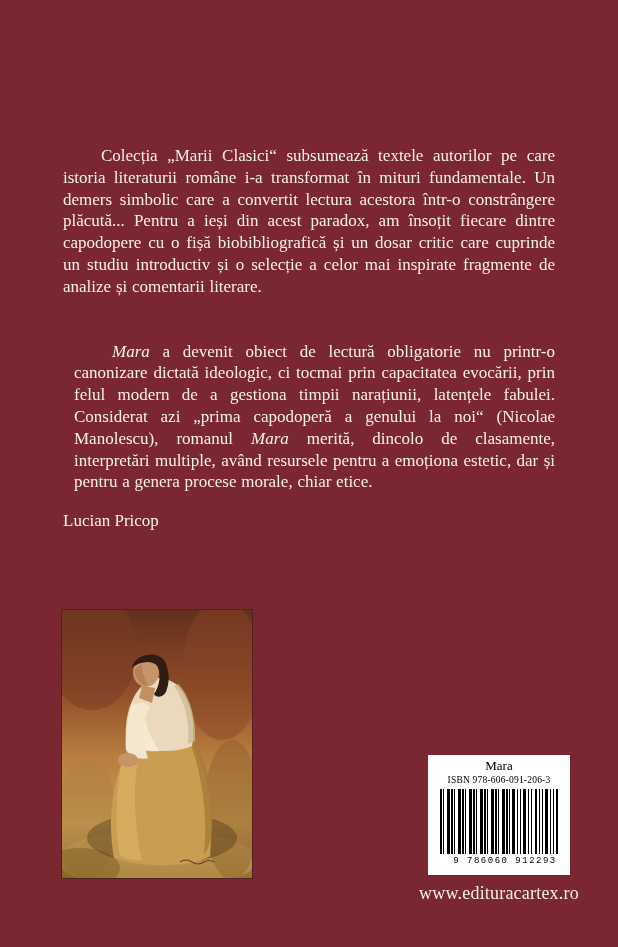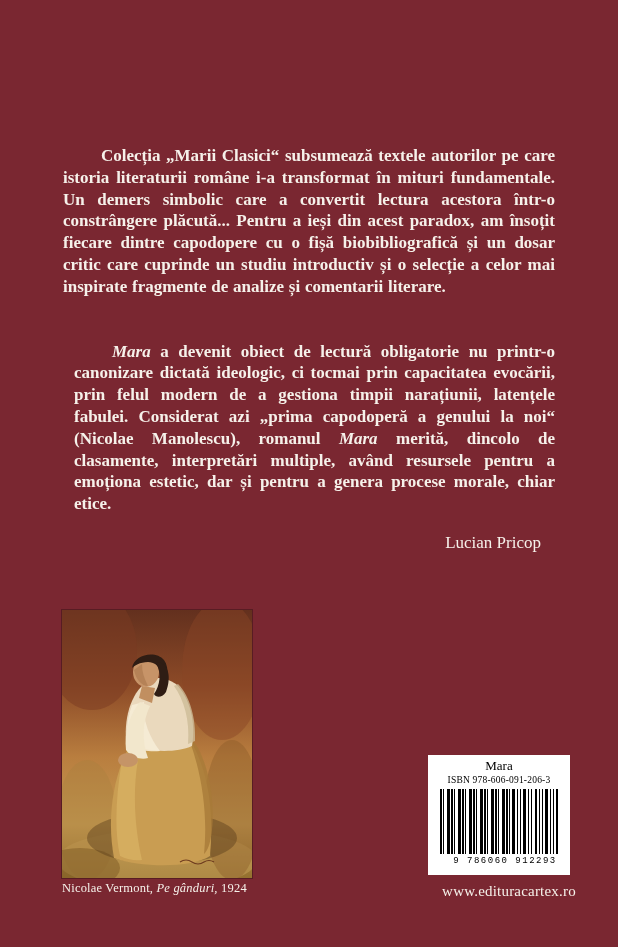--- a/index.html
+++ b/index.html
@@ -11,26 +11,25 @@
     background:var(--cover_bg, #7a2731);
     color:var(--text_color, #f6f1ea);
     font-family:"Liberation Serif", serif;
     overflow:hidden;
   }
   .blurb { position:absolute; left:63px; top:145px; width:492px; }
   .para {
     font-size:17px; line-height:21.8px;
     text-align:justify; text-indent:38px;
     word-spacing:0.5px;
-    font-weight:bold;
   }
   .para + .para { margin-top:43px;margin-left:11px; }
   .ital { font-style:italic; }
   .signature {
-    margin-top:18px; text-align:right; padding-right:14px;
+    margin-top:18px; padding-right:14px;
     font-size:17px;
   }
   .painting {
     position:absolute; left:62px; top:610px; width:190px; height:268px;
     box-shadow:0 0 0 1px rgba(0,0,0,0.28);
   }
   .painting svg { display:block; width:100%; height:100%; }
   .caption {
     position:absolute; left:62px; top:881px;
     font-size:12.5px; letter-spacing:0.2px; white-space:nowrap;
@@ -47,22 +46,22 @@
     background:repeating-linear-gradient(to right,
       #000 0px, #000 1.5px, #fff 1.5px, #fff 3px,
       #000 3px, #000 4px,   #fff 4px,   #fff 6.5px,
       #000 6.5px, #000 9.5px, #fff 9.5px, #fff 11px);
   }
   .barcode-ean {
     font-family:"Liberation Mono", monospace;
     font-size:9px; line-height:12px; letter-spacing:1.5px;padding-left:12px;
   }
   .website {
-    position:absolute; left:428px; top:883px; width:162px;
-    text-align:center; font-size:15px; letter-spacing:0.2px;
+    position:absolute; left:418px; top:883px; width:162px;
+    text-align:center; font-size:18px; letter-spacing:0.2px;
   }
 </style>
 </head>
 <body>
 
 <div class="cover">
 
   <div class="blurb">
     <p class="para">Colecția „Marii Clasici“ subsumează textele autorilor pe care istoria literaturii române i-a transformat în mituri fundamentale. Un demers simbolic care a convertit lectura acestora într-o constrângere plăcută... Pentru a ieși din acest paradox, am însoțit fiecare dintre capodopere cu o fișă biobibliografică și un dosar critic care cuprinde un studiu introductiv și o selecție a celor mai inspirate fragmente de analize și comentarii literare.</p>
     <p class="para"><span class="ital">Mara</span><span> a devenit obiect de lectură obligatorie nu printr-o canonizare dictată ideologic, ci tocmai prin capacitatea evocării, prin felul modern de a gestiona timpii narațiunii, latențele fabulei. Considerat azi „prima capodoperă a genului la noi“ (Nicolae Manolescu), romanul </span><span class="ital">Mara</span><span> merită, dincolo de clasamente, interpretări multiple, având resursele pentru a emoționa estetic, dar și pentru a genera procese morale, chiar etice.</span></p>
@@ -98,21 +97,20 @@
       <ellipse cx="66" cy="150" rx="10" ry="7" fill="#c59467"></ellipse>
       <path d="M80 76 L 93 78 L 90 93 L 77 88 Z" fill="#c18f60"></path>
       <ellipse cx="84" cy="62" rx="13" ry="15" fill="#c79468"></ellipse>
       <path d="M72 60 C 74 70 80 76 86 76 C 82 68 80 62 80 54 Z" fill="#a9764c" opacity="0.6"></path>
       <path d="M70 58 C 72 44 94 40 102 50 C 108 58 106 74 100 80 C 104 66 98 52 86 52 C 78 52 72 56 70 58 Z" fill="#2f1d14"></path>
       <path d="M96 52 C 106 54 110 66 104 82 C 100 88 94 88 92 84 C 98 76 100 62 94 54 Z" fill="#2f1d14"></path>
       <path d="M118 252 q6 -4 12 0 q6 4 12 0 q5 -3 10 0" stroke="#5a2413" stroke-width="1.2" fill="none" opacity="0.8"></path>
     </svg>
   </div>
 
-  <div class="caption"><span>Nicolae Vermont, </span><span class="ital">Pe gânduri,</span><span> 1924</span></div>
 
   <div class="barcode-box">
     <div class="barcode-title">Mara</div>
     <div class="barcode-isbn">ISBN 978-606-091-206-3</div>
     <div class="barcode-bars"></div>
     <div class="barcode-ean">9 786060 912293</div>
   </div>
 
   <div class="website">www.edituracartex.ro</div>
 

